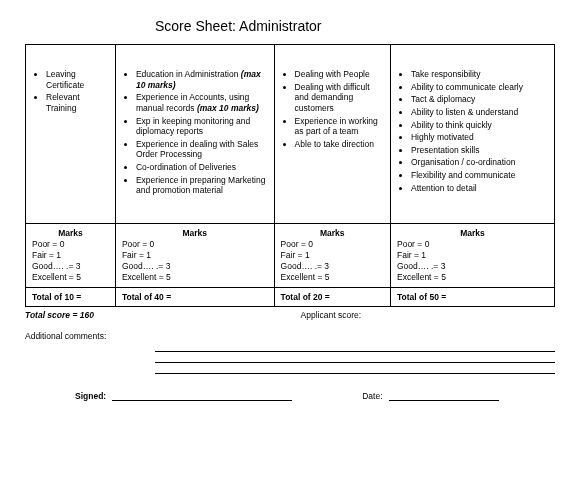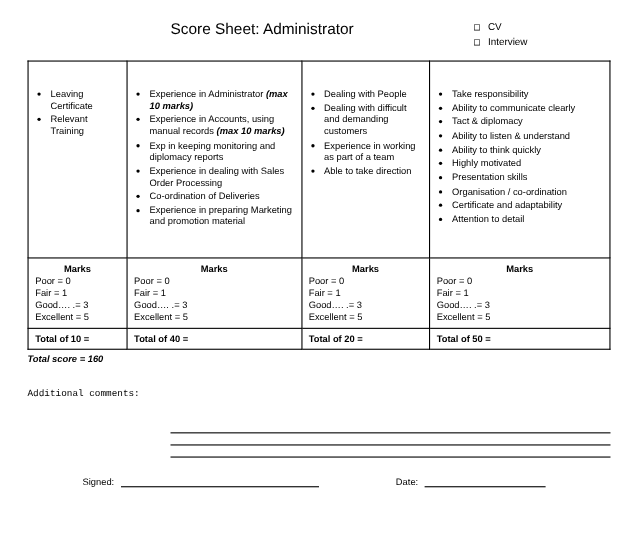--- a/index.html
+++ b/index.html
@@ -76,49 +76,49 @@
   .total-row td {
     font-weight: bold;
     padding: 3px 6px;
   }
   .below {
     margin-top: 3px;
   }
   .ts-row {
     display: flex;
     font-size: 8.5px;
-    margin-bottom: 22px;
+    margin-bottom: 11px;
   }
   .ts-row .ts {
     font-style: italic;
     font-weight: bold;
     width: 52%;
   }
   .ts-row .app {
     width: 48%;
   }
   .ac-label {
     font-size: 8.5px;
-    margin-bottom: 20px;
-    font-family: Liberation Mono, monospace;
+    margin-bottom: 0;
   }
   .lines .line {
     border-bottom: 1px solid #000;
     height: 10px;
     margin-left: 130px;
   }
   .sig-row {
     display: flex;
     margin-top: 16px;
     font-size: 8.5px;
     align-items: flex-end;
   }
   .sig-row .sig-label {
     margin-left: 50px;
     margin-right: 6px;
+    font-weight: bold;
   }
   .sig-row .sig-line {
     border-bottom: 1px solid #000;
     width: 180px;
     height: 10px;
   }
   .sig-row .date-label {
     margin-left: 70px;
     margin-right: 6px;
   }
@@ -127,44 +127,40 @@
     width: 110px;
     height: 10px;
   }
   .criteria-cell { height: 170px; }
 </style>
 </head>
 <body>
 
 <div class="header">
   <div class="title">Score Sheet:  Administrator</div>
-  <div class="checks">
-    <div class="check-row"><span class="box">□</span><span>CV</span></div>
-    <div class="check-row"><span class="box">□</span><span>Interview</span></div>
-  </div>
 </div>
 
 <table class="score">
   <colgroup>
       <col class="c1">
       <col class="c2">
       <col class="c3">
       <col class="c4">
     </colgroup>
   <tbody>
   <tr>
     <td class="criteria-cell">
       <ul class="bullets">
         <li>Leaving Certificate</li>
         <li>Relevant Training</li>
       </ul>
     </td>
     <td class="criteria-cell">
       <ul class="bullets">
-        <li><span>Experience in Administrator</span> <span class="bi"><b>(max 10 marks)</b></span></li>
+        <li><span>Education in Administration</span> <span class="bi"><b>(max 10 marks)</b></span></li>
         <li><span>Experience in Accounts, using manual records</span> <span class="bi"><b>(max 10 marks)</b></span></li>
         <li>Exp in keeping monitoring and diplomacy reports</li>
         <li>Experience in dealing with Sales Order Processing</li>
         <li>Co-ordination of Deliveries</li>
         <li>Experience in preparing Marketing and promotion material</li>
       </ul>
     </td>
     <td class="criteria-cell">
       <ul class="bullets">
         <li>Dealing with People</li>
@@ -176,21 +172,21 @@
     <td class="criteria-cell">
       <ul class="bullets">
         <li>Take responsibility</li>
         <li>Ability to communicate clearly</li>
         <li>Tact &amp; diplomacy</li>
         <li>Ability to listen &amp; understand</li>
         <li>Ability to think quickly</li>
         <li>Highly motivated</li>
         <li>Presentation skills</li>
         <li>Organisation / co-ordination</li>
-        <li>Certificate and adaptability</li>
+        <li>Flexibility and communicate</li>
         <li>Attention to detail</li>
       </ul>
     </td>
   </tr>
   <tr>
     <td>
       <div class="marks-block">
         <div class="mh">Marks</div>
         <div>Poor      =  0</div>
         <div>Fair       =  1</div>
@@ -231,20 +227,21 @@
     <td>Total of 40 =</td>
     <td>Total of 20 =</td>
     <td>Total of 50 =</td>
   </tr>
 </tbody>
   </table>
 
 <div class="below">
   <div class="ts-row">
     <div class="ts">Total score = 160</div>
+    <div class="app">Applicant score:</div>
   </div>
   <div class="ac-label">Additional comments:</div>
   <div class="lines">
     <div class="line"></div>
     <div class="line"></div>
     <div class="line"></div>
   </div>
   <div class="sig-row">
     <div class="sig-label">Signed:</div>
     <div class="sig-line"></div>

